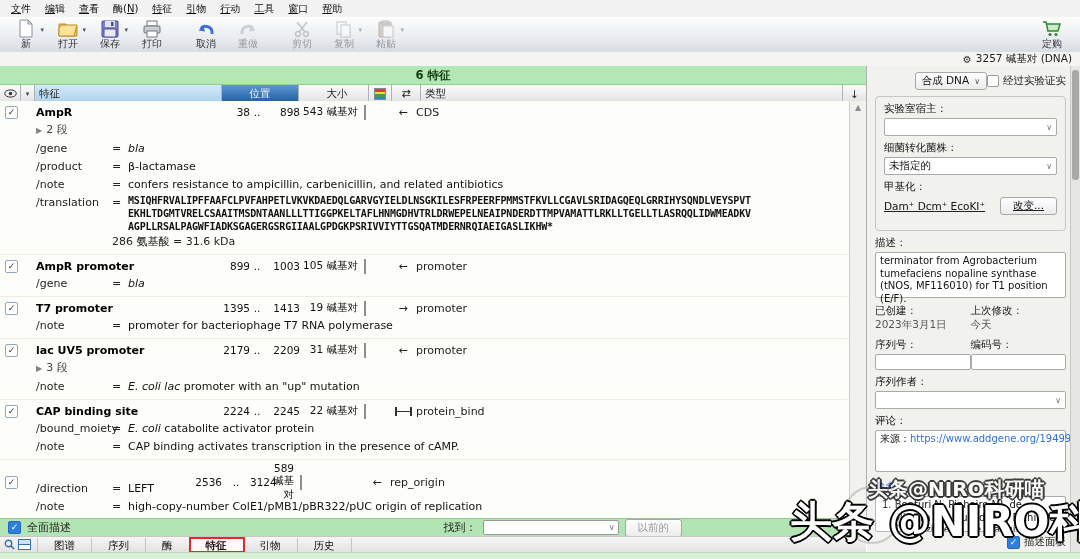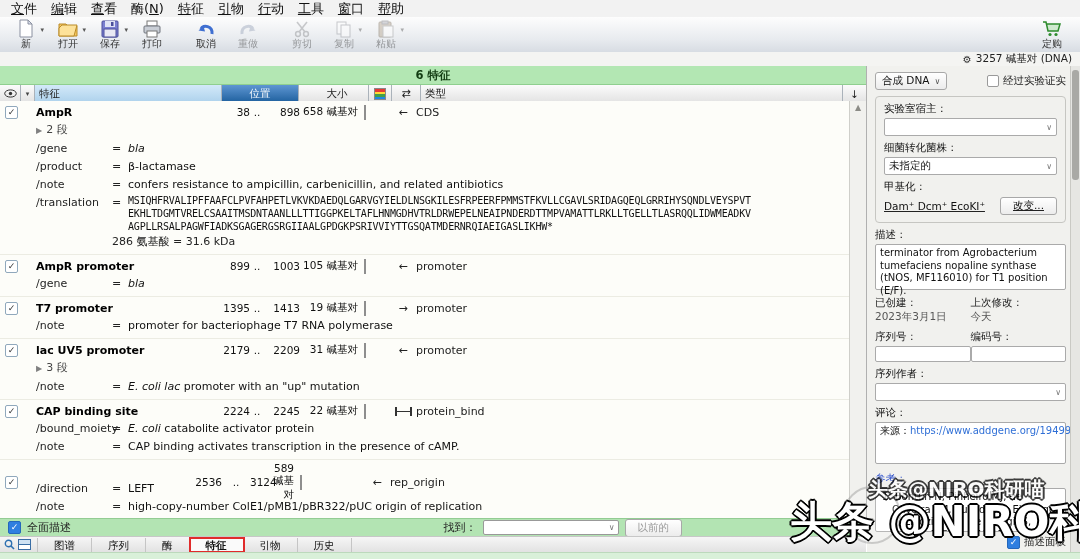--- a/index.html
+++ b/index.html
@@ -1,20 +1,20 @@
 <!DOCTYPE html>
 <html><head>
 <meta charset="utf-8">
 <style>
   html,body{margin:0;padding:0;}
   body{width:1080px;height:559px;overflow:hidden;font-family:"DejaVu Sans","Liberation Sans",sans-serif;font-size:11px;color:#222;background:#fff;position:relative;}
   .app{position:absolute;inset:0;}
   
   .menubar{position:absolute;left:0;top:0;right:0;height:17px;background:#f2f2f2;border-bottom:1px solid #d9d9d9;display:flex;align-items:center;padding-left:4px;}
-  .menu-item{padding:0 7px;font-size:13px;color:#111;cursor:default;text-align:right;}
+  .menu-item{padding:0 7px;font-size:10px;color:#111;cursor:default;text-align:right;}
   .menu-item u{text-decoration:underline;}
   
   .toolbar{position:absolute;left:0;top:17px;right:0;height:35px;background:linear-gradient(#fdfdfd,#e8ebef 60%,#d5dae1);border-bottom:1px solid #b9bec6;display:flex;align-items:flex-start;padding:2px 6px 0 6px;}
   .tbtn{display:flex;flex-direction:column;align-items:center;width:40px;margin-right:2px;position:relative;}
   .tbtn .ic{height:19px;display:flex;align-items:center;justify-content:center;}
   .tbtn .lbl{font-size:10px;color:#333;line-height:11px;}
   .tbtn.disabled{opacity:.45;filter:grayscale(.6);}
   .tbtn .caret{position:absolute;right:2px;top:7px;font-size:7px;color:#555;}
   .tb-gap{width:12px;}
   .tb-spacer{flex:1;}
@@ -45,34 +45,34 @@
   .size-cell{text-align:right;padding-right:6px;font-size:10.5px;color:#111;}
   .cbx{width:11px;height:11px;border:1px solid #90a8bc;background:#fff;border-radius:2px;margin-left:5px;display:flex;align-items:center;justify-content:center;font-size:9px;color:#333;line-height:9px;}
   .swatch{width:11px;height:11px;border:1px solid #8e8e8e;margin:0 auto;}
   .arrow{text-align:center;font-size:11px;color:#222;}
   .bar-icon{display:block;width:13px;height:9px;margin:0 auto;border-left:2px solid #333;border-right:2px solid #333;background:linear-gradient(transparent 40%,#333 40%,#333 60%,transparent 60%);}
   .f-detail{display:grid;grid-template-columns:36px 76px 16px auto;line-height:18px;align-items:start;}
   .q-key{color:#222;}
   .q-eq{color:#222;}
   .q-val{color:#111;}
   .q-val .it{font-style:italic;}
-  .mono-line{font-family:"DejaVu Sans Mono","Liberation Mono",monospace;font-size:10px;line-height:13px;letter-spacing:-0.2px;white-space:nowrap;}
+  .mono-line{font-family:"DejaVu Sans Mono","Liberation Mono",monospace;font-size:10px;line-height:13px;letter-spacing:-0.2px;white-space:nowrap;font-weight:bold;}
   .seg-line{display:grid;grid-template-columns:36px auto;line-height:18px;color:#444;}
   .seg-line .tri{color:#808080;font-size:8px;margin-right:4px;}
   .footer-line{display:grid;grid-template-columns:112px auto;line-height:18px;color:#222;}
   
   .sidebar{position:absolute;left:867px;top:66px;right:0;bottom:7px;background:#f1f1ee;padding:6px 14px 2px 8px;display:flex;flex-direction:column;box-sizing:border-box;}
   .sb-scroll{position:absolute;right:0;top:0;bottom:0;width:9px;background:#e6e6e3;border-left:1px solid #c9c9c4;}
   .sb-thumb{position:absolute;right:1px;top:4px;width:7px;height:110px;background:#a9a9a5;border-radius:3px;}
-  .sb-row1{display:flex;justify-content:space-between;align-items:center;}
+  .sb-row1{display:flex;justify-content:flex-end;align-items:center;}
   .dd-btn{background:linear-gradient(#fff,#ececec);border:1px solid #a8a8a8;border-radius:3px;padding:1px 6px;font-size:10.5px;color:#111;display:flex;gap:5px;align-items:center;}
   .dd-btn .v{font-size:8px;color:#555;}
   .cb-lbl{display:flex;gap:4px;align-items:center;font-size:10.5px;}
   .sb-cbx{width:10px;height:10px;border:1px solid #9a9a9a;background:#fff;border-radius:2px;}
-  .groupbox{border:1px solid #c6c6c2;border-radius:4px;padding:5px 8px 7px 8px;margin-top:6px;}
+  .groupbox{border:1px solid #c6c6c2;border-radius:4px;padding:5px 8px 15px 8px;margin-top:6px;}
   .sb-label{font-size:10.5px;color:#111;margin-top:5px;}
   .sel{height:16px;background:#fff;border:1px solid #aaa;border-radius:2px;margin-top:2px;display:flex;align-items:center;justify-content:space-between;padding:0 4px;font-size:10.5px;color:#111;}
   .sel .v{font-size:8px;color:#777;}
   .meth-row{display:flex;justify-content:space-between;align-items:center;margin-top:3px;text-decoration:underline;}
   .meth-val{font-size:10.5px;color:#111;}
   .btn{background:linear-gradient(#fff,#ececec);border:1px solid #a8a8a8;border-radius:3px;padding:1px 12px;font-size:10.5px;color:#111;}
   .textbox{background:#fff;border:1px solid #aaa;border-radius:2px;margin-top:2px;padding:2px 4px;font-size:10px;line-height:12.5px;color:#111;}
   .two-col{display:flex;margin-top:6px;}
   .two-col > div{flex:1;}
   .sm{font-size:10.5px;color:#222;}
@@ -260,21 +260,21 @@
     </div>
     <div class="rows">
         <div class="f-block first">
           <div class="f-head">
             <span class="cbx">✓</span>
             <span></span>
             <div class="f-name">AmpR</div>
             <div class="num">38</div>
             <div class="dots">..</div>
             <div class="num">898</div>
-            <div class="size-cell">658 碱基对</div>
+            <div class="size-cell">543 碱基对</div>
             <div><span class="swatch" style="background: rgb(200, 239, 197);"></span></div>
             <div class="arrow">←</div>
             <div>CDS</div>
           </div>
           <div class="seg-line">
             <span></span>
             <span><span class="tri">▶</span>2 段</span>
           </div>
           <div class="f-detail">
             <span></span>

